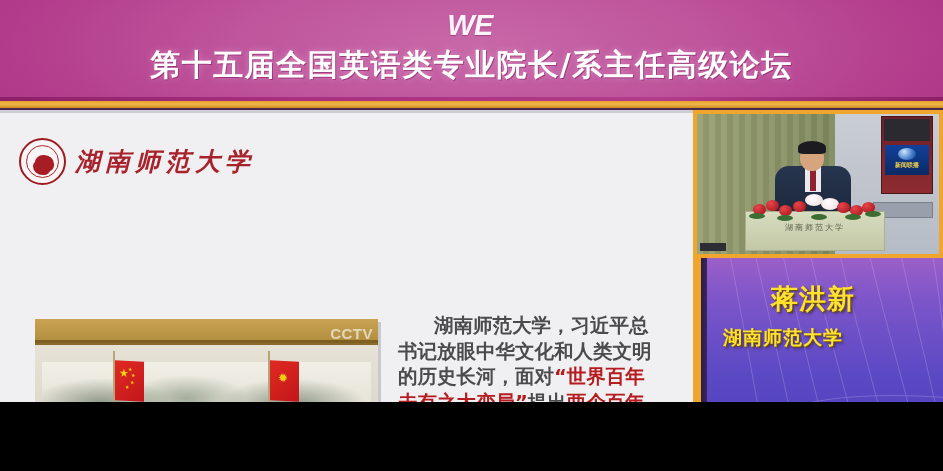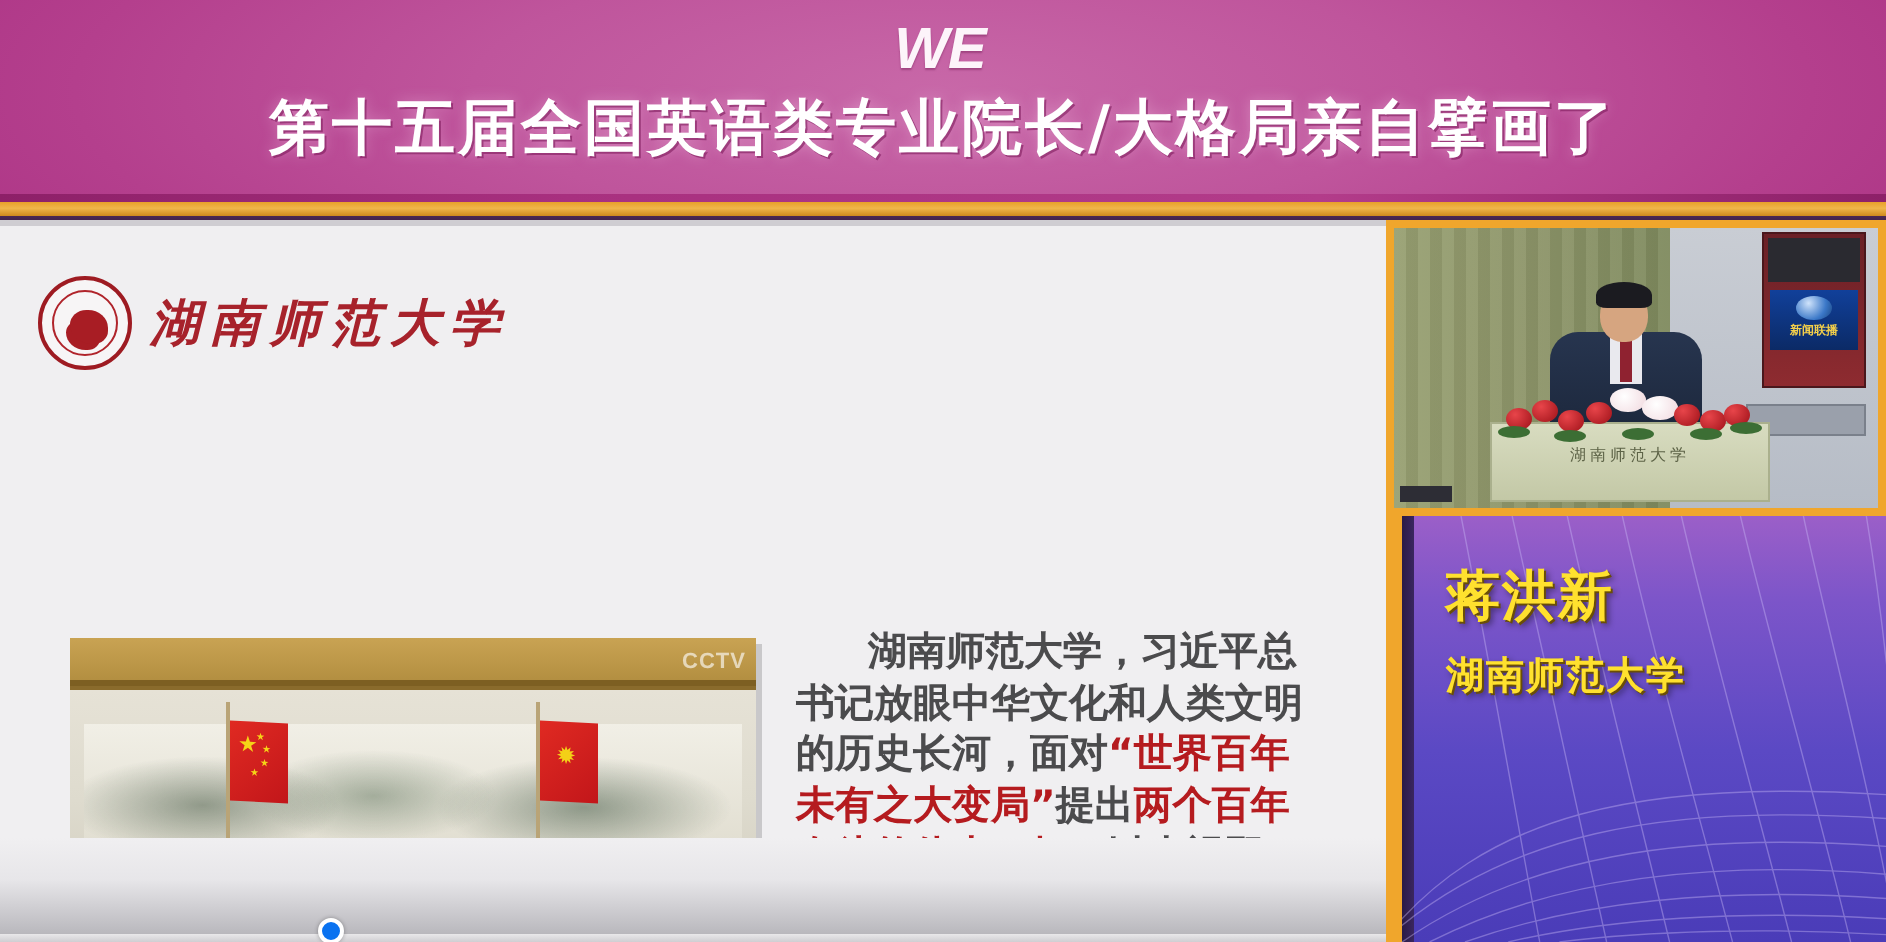--- a/index.html
+++ b/index.html
@@ -3,21 +3,21 @@
 <meta charset="utf-8">
 <style>
   * { box-sizing: border-box; margin: 0; padding: 0; }
   html, body {
     width: 943px; height: 471px;
     overflow: hidden;
     background: #000;
     font-family: "Liberation Sans", "DejaVu Sans", sans-serif;
   }
 
-  #stage { position: relative; width: 943px; height: 471px; overflow: hidden; }
+  #stage { position: relative; width: 943px; height: 402px; overflow: hidden; }
 
   
   .banner {
     position: absolute; left: 0; top: 0; width: 943px; height: 101px;
     background:
       radial-gradient(ellipse 620px 180px at 50% 45%, #c868a8 0%, #bf559c 38%, #b43f8d 70%, #a92f81 100%);
     overflow: hidden;
   }
   .banner::after{
     content:""; position:absolute; left:0; right:0; bottom:0; height:4px;
@@ -142,21 +142,21 @@
     color:#f3d017; font-size:12px; line-height:12px; }
   .ph-floor{ position:absolute; left:0; top:122px; width:100%; height:76px;
     background:linear-gradient(180deg,#8a5a52 0%,#7a4a45 40%,#6d403c 100%); }
   .ph-table{ position:absolute; left:50px; top:140px; width:245px; height:62px;
     background:linear-gradient(180deg,#9a5a3d,#77402a);
     border-radius:50% 50% 46% 46% / 60% 60% 40% 40%;
     box-shadow:inset 0 5px 10px rgba(255,210,170,.25);}
   .ph-person{ position:absolute; border-radius:45% 45% 20% 20%; }
   .ph-chair{ position:absolute; background:#7e2a3c; border-radius:6px; }
   .cctv-wm{ position:absolute; right:5px; top:6px; color:rgba(255,255,255,.62);
-    font-size:11px; font-weight:bold; letter-spacing:.5px;
+    font-size:15px; font-weight:bold; letter-spacing:.5px;
     font-family:"Liberation Sans",sans-serif;}
 
   
   .slide-text{
     position:absolute; left:398px; top:203px; width:262px;
     font-family:"DejaVu Sans","Liberation Sans",sans-serif;
     font-size:19.5px; line-height:25.6px; font-weight:bold;
     color:#4b4b4d; letter-spacing:0px;
     text-indent:36px;
   }
@@ -223,21 +223,21 @@
     background:
       linear-gradient(180deg, #9b5fc8 0%, #7c55c9 20%, #5b49c4 55%, #4a3cb8 100%);
     overflow:hidden;
   }
   .name-box::before{ 
     content:""; position:absolute; left:0; top:0; width:6px; height:100%;
     background:linear-gradient(90deg,#2a1b46,#3a2660);
   }
   .wire{ position:absolute; left:0; top:0; width:100%; height:100%; opacity:.55; }
   .name-content{ position:absolute; left:22px; top:25px; right:6px; }
-  .speaker-row{ display:flex; align-items:flex-end; gap:11px; }
+  .speaker-row{ display:flex; align-items:flex-end; gap:11px;margin-left:48px; }
   .speaker-name{
     font-family:"DejaVu Sans","Liberation Sans",sans-serif;
     font-size:27px; font-weight:bold; color:#ffe12e; letter-spacing:1px;
     text-shadow:1px 1px 0 #6a4e06, 2px 2px 3px rgba(0,0,0,.45);
     line-height:32px; white-space:nowrap;
   }
   .speaker-title{
     font-family:"DejaVu Sans","Liberation Sans",sans-serif;
     font-size:17px; font-weight:bold; color:#ffe12e; letter-spacing:.5px;
     text-shadow:1px 1px 0 #6a4e06, 2px 2px 3px rgba(0,0,0,.45);
@@ -266,21 +266,21 @@
 </head>
 <body>
 
 <div id="stage">
 
   <div class="banner">
     <div class="banner-inner">
       <div class="logo-line">
         <span class="logo-we">WE</span>
       </div>
-      <div class="cn-title">第十五届全国英语类专业院长/大格局亲自擘画了</div>
+      <div class="cn-title">第十五届全国英语类专业院长/系主任高级论坛</div>
     </div>
   </div>
   <div class="gold-bar"></div>
   <div class="dark-bar"></div>
 
   <div class="slide-frame">
     <div class="slide-body">
 
       <div class="hnu-logo">
         <div class="hnu-seal"></div>

